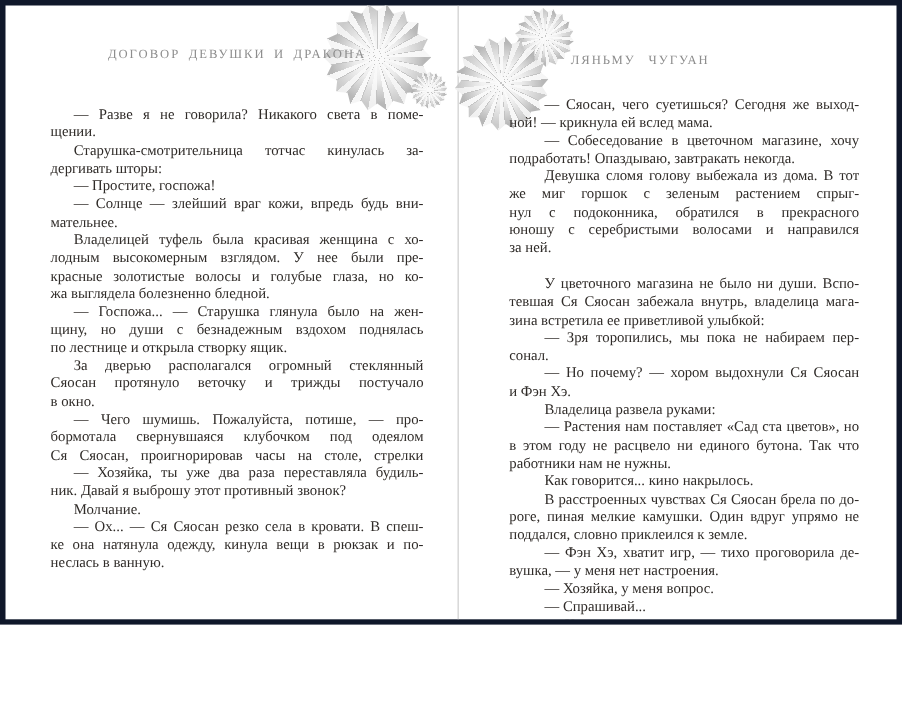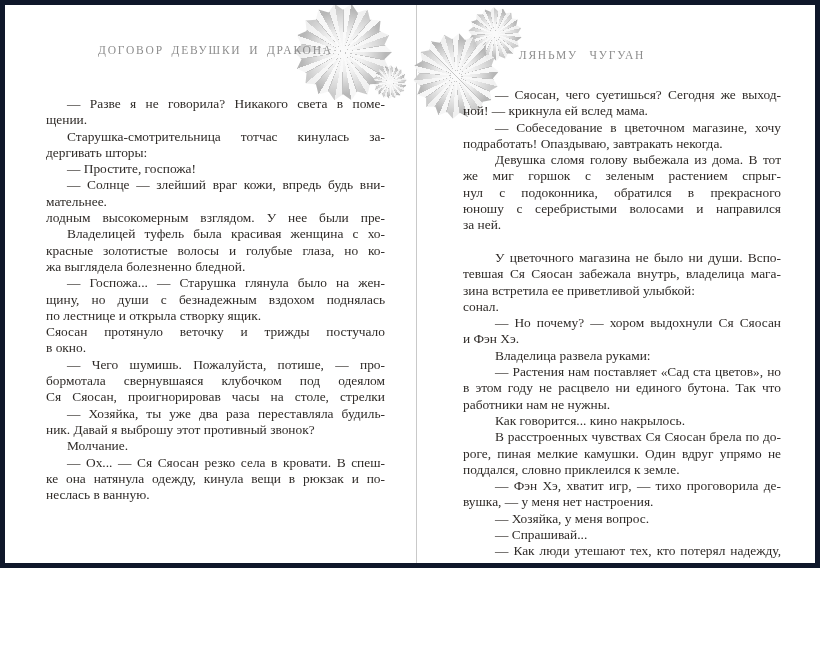--- a/index.html
+++ b/index.html
@@ -101,27 +101,28 @@
   <div class="page page-left">
     <div class="running-head">ДОГОВОР ДЕВУШКИ И ДРАКОНА</div>
     <div class="page-text">
         <div class="line indent">— Разве я не говорила? Никакого света в поме-</div>
         <div class="line last">щении.</div>
         <div class="line indent">Старушка-смотрительница тотчас кинулась за-</div>
         <div class="line last">дергивать шторы:</div>
         <div class="line indent last">— Простите, госпожа!</div>
         <div class="line indent">— Солнце — злейший враг кожи, впредь будь вни-</div>
         <div class="line last">мательнее.</div>
+        <div class="line indent">Владелицей туфель была красивая женщина с хо-</div>
         <div class="line">лодным высокомерным взглядом. У нее были пре-</div>
-        <div class="line indent">Владелицей туфель была красивая женщина с хо-</div>
         <div class="line">красные золотистые волосы и голубые глаза, но ко-</div>
         <div class="line last">жа выглядела болезненно бледной.</div>
         <div class="line indent">— Госпожа... — Старушка глянула было на жен-</div>
         <div class="line">щину, но души с безнадежным вздохом поднялась</div>
         <div class="line last">по лестнице и открыла створку ящик.</div>
+        <div class="line indent">За дверью располагался огромный стеклянный</div>
         <div class="line">Сяосан протянуло веточку и трижды постучало</div>
         <div class="line last">в окно.</div>
         <div class="line indent">— Чего шумишь. Пожалуйста, потише, — про-</div>
         <div class="line">бормотала свернувшаяся клубочком под одеялом</div>
         <div class="line">Ся Сяосан, проигнорировав часы на столе, стрелки</div>
         <div class="line indent">— Хозяйка, ты уже два раза переставляла будиль-</div>
         <div class="line last">ник. Давай я выброшу этот противный звонок?</div>
         <div class="line indent last">Молчание.</div>
         <div class="line indent">— Ох... — Ся Сяосан резко села в кровати. В спеш-</div>
         <div class="line">ке она натянула одежду, кинула вещи в рюкзак и по-</div>
@@ -143,20 +144,21 @@
         <div class="line indent">— Собеседование в цветочном магазине, хочу</div>
         <div class="line last">подработать! Опаздываю, завтракать некогда.</div>
         <div class="line indent">Девушка сломя голову выбежала из дома. В тот</div>
         <div class="line">же миг горшок с зеленым растением спрыг-</div>
         <div class="line">нул с подоконника, обратился в прекрасного</div>
         <div class="line">юношу с серебристыми волосами и направился</div>
         <div class="line last">за ней.</div>
         <div class="line indent gap">У цветочного магазина не было ни души. Вспо-</div>
         <div class="line">тевшая Ся Сяосан забежала внутрь, владелица мага-</div>
         <div class="line last">зина встретила ее приветливой улыбкой:</div>
+        <div class="line indent">— Зря торопились, мы пока не набираем пер-</div>
         <div class="line last">сонал.</div>
         <div class="line indent">— Но почему? — хором выдохнули Ся Сяосан</div>
         <div class="line last">и Фэн Хэ.</div>
         <div class="line indent last">Владелица развела руками:</div>
         <div class="line indent">— Растения нам поставляет «Сад ста цветов», но</div>
         <div class="line">в этом году не расцвело ни единого бутона. Так что</div>
         <div class="line last">работники нам не нужны.</div>
         <div class="line indent last">Как говорится... кино накрылось.</div>
         <div class="line indent">В расстроенных чувствах Ся Сяосан брела по до-</div>
         <div class="line">роге, пиная мелкие камушки. Один вдруг упрямо не</div>

